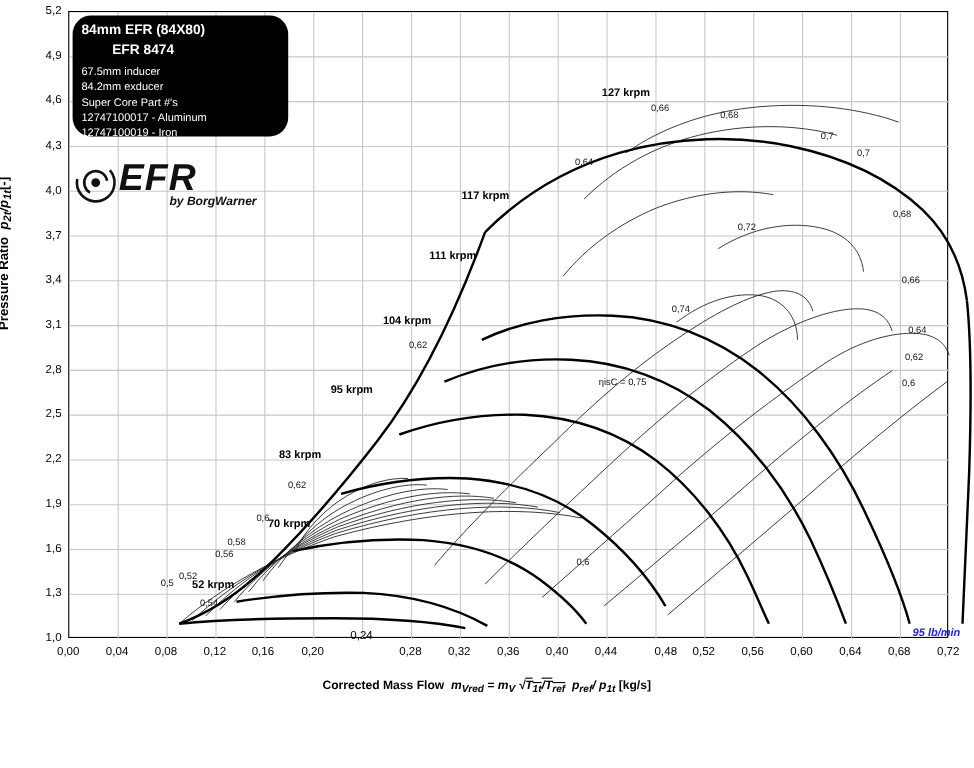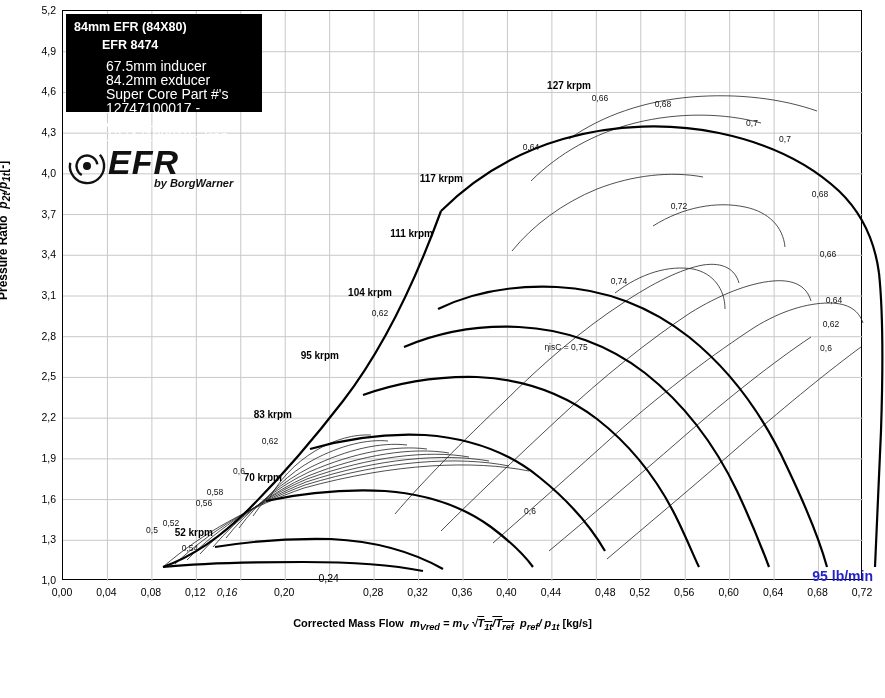--- a/index.html
+++ b/index.html
@@ -24,26 +24,26 @@
     transform-origin:left top;font-size:12px;font-weight:bold;white-space:nowrap;
   }
   #xlabel{
     position:absolute;left:0;top:617px;width:885px;text-align:center;
     font-size:11px;font-weight:bold;
   }
   .ital{font-style:italic;}
 
   
   #titlebox{
-    position:absolute;left:66px;top:14px;width:196px;height:98px;
-    background:#000;color:#fff;padding:6px 8px;box-sizing:border-box;
+    position:absolute;left:66px;top:14px;width:196px;height:110px;
+    background:#000;color:#fff;padding:6px 8px;box-sizing:border-box;border-radius:17px;
   }
   #titlebox .t1{font-size:12.5px;font-weight:bold;margin-bottom:4px;}
   #titlebox .t2{font-size:12.5px;font-weight:bold;margin-bottom:7px;padding-left:28px;}
-  #titlebox .t3{font-size:14px;line-height:14px;margin-left:32px;}
+  #titlebox .t3{font-size:10px;line-height:14px;}
 
   
   #logo{position:absolute;left:68px;top:145px;width:185px;height:48px;}
   #logo .swirl{position:absolute;left:0;top:2px;width:38px;height:38px;}
   #logo .efr{
     position:absolute;left:40px;top:-2px;font-size:34px;font-weight:bold;
     font-style:italic;letter-spacing:1px;color:#111;font-family:"Liberation Sans",sans-serif;
   }
   #logo .bw{
     position:absolute;left:86px;top:32px;font-size:11px;font-weight:bold;
@@ -53,21 +53,21 @@
   
   .rpmlab{
     position:absolute;font-size:10px;font-weight:bold;white-space:nowrap;
     transform:translate(-100%,-50%);
   }
   .efflab{
     position:absolute;font-size:8.5px;color:#111;white-space:nowrap;
     transform:translate(-50%,-50%);
   }
   #surgenote{
-    position:absolute;font-size:14px;font-weight:bold;color:#2222cc;
+    position:absolute;font-size:10px;font-weight:bold;font-style:italic;color:#2222cc;
     white-space:nowrap;transform:translate(-100%,-50%);
   }
   svg{position:absolute;left:0;top:0;overflow:visible;}
 </style>
 </head>
 <body>
 
 <div id="root">
 
   <div id="ylabel">
@@ -215,21 +215,21 @@
     </svg>
     <div class="efr">EFR</div>
     <div class="bw">by BorgWarner</div>
   </div>
 
   <div id="xticks">
       <div class="xt" style="left: 62px; top: 586px;">0,00</div>
       <div class="xt" style="left: 106.444px; top: 586px;">0,04</div>
       <div class="xt" style="left: 150.889px; top: 586px;">0,08</div>
       <div class="xt" style="left: 195.333px; top: 586px;">0,12</div>
-      <div class="xt" style="left: 227px; top: 586px; font-style: italic;">0,16</div>
+      <div class="xt" style="left: 239px; top: 586px;">0,16</div>
       <div class="xt" style="left: 284.222px; top: 586px;">0,20</div>
       <div class="xt" style="left: 328.667px; top: 572px;">0,24</div>
       <div class="xt" style="left: 373.111px; top: 586px;">0,28</div>
       <div class="xt" style="left: 417.556px; top: 586px;">0,32</div>
       <div class="xt" style="left: 462px; top: 586px;">0,36</div>
       <div class="xt" style="left: 506.444px; top: 586px;">0,40</div>
       <div class="xt" style="left: 550.889px; top: 586px;">0,44</div>
       <div class="xt" style="left: 595.333px; top: 586px; padding-left: 20px;">0,48</div>
       <div class="xt" style="left: 639.778px; top: 586px;">0,52</div>
       <div class="xt" style="left: 684.222px; top: 586px;">0,56</div>

